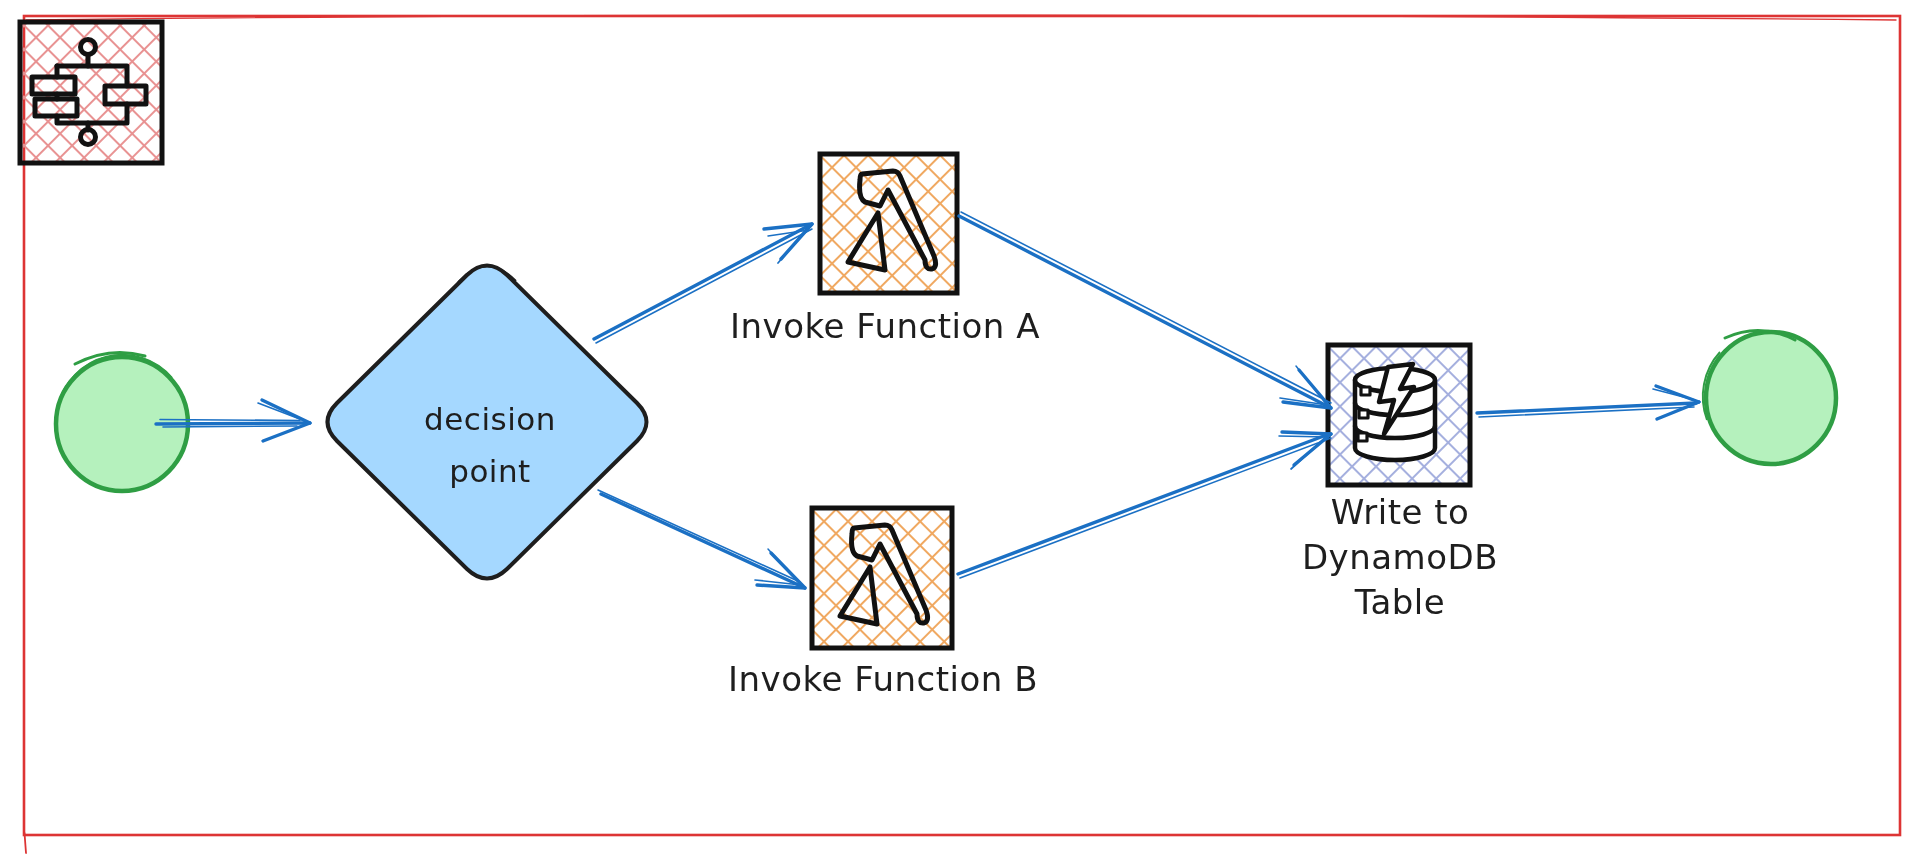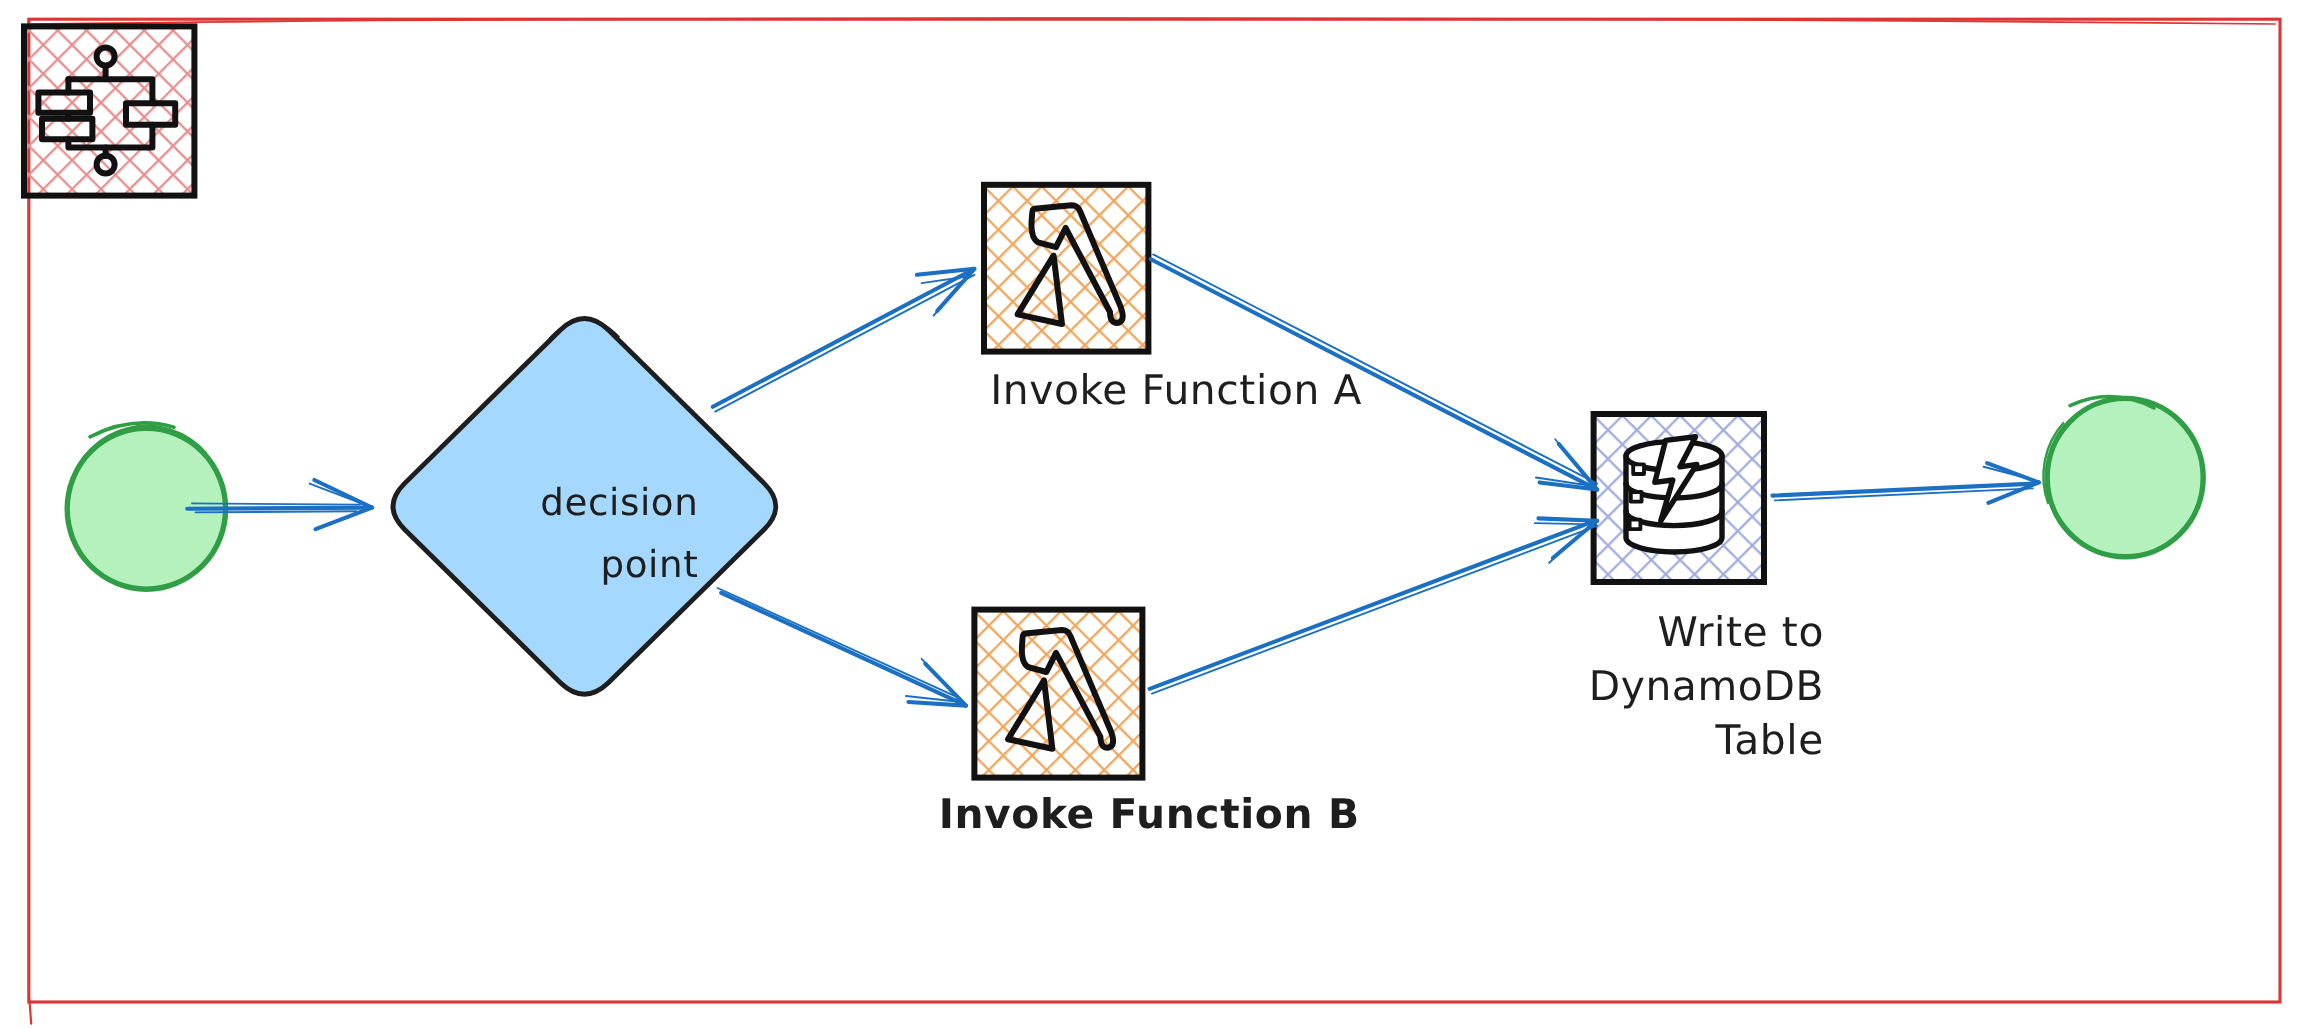--- a/index.html
+++ b/index.html
@@ -2,28 +2,28 @@
 <html><head>
 <meta charset="utf-8">
 <style>
   html,body{margin:0;padding:0;background:#ffffff;}
   #stage{
     position:relative;width:1920px;height:857px;background:#ffffff;overflow:hidden;
     font-family:"DejaVu Sans","Liberation Sans",sans-serif;
   }
   #scene{position:absolute;left:0;top:0;}
   .lbl{
-    position:absolute;color:#1e1e1e;text-align:right;
+    position:absolute;color:#1e1e1e;text-align:center;
     font-family:"DejaVu Sans","Liberation Sans",sans-serif;
     letter-spacing:0.5px;
   }
   .lbl-decision{left:398px;top:369px;width:184px;font-size:31px;line-height:52px;margin-top:24px;}
   .lbl-lambda-a{left:635px;top:304px;width:500px;font-size:34px;line-height:45px;}
-  .lbl-lambda-b{left:633px;top:657px;width:500px;font-size:34px;line-height:45px;font-weight:bold;}
-  .lbl-dynamodb{left:1280px;top:490px;width:240px;font-size:34px;line-height:45px;margin-top:15px;}
+  .lbl-lambda-b{left:633px;top:657px;width:500px;font-size:34px;line-height:45px;}
+  .lbl-dynamodb{left:1280px;top:490px;width:240px;font-size:34px;line-height:45px;}
 </style>
 </head>
 <body>
 
 <div id="stage">
 
   <svg id="scene" width="1920" height="857" viewBox="0 0 1920 857">
     <defs>
       <pattern id="hatchRed" patternUnits="userSpaceOnUse" width="17" height="17" patternTransform="rotate(45)">
         <path d="M0 0.8 H17" stroke="#e89090" stroke-width="2.3" fill="none"></path>

